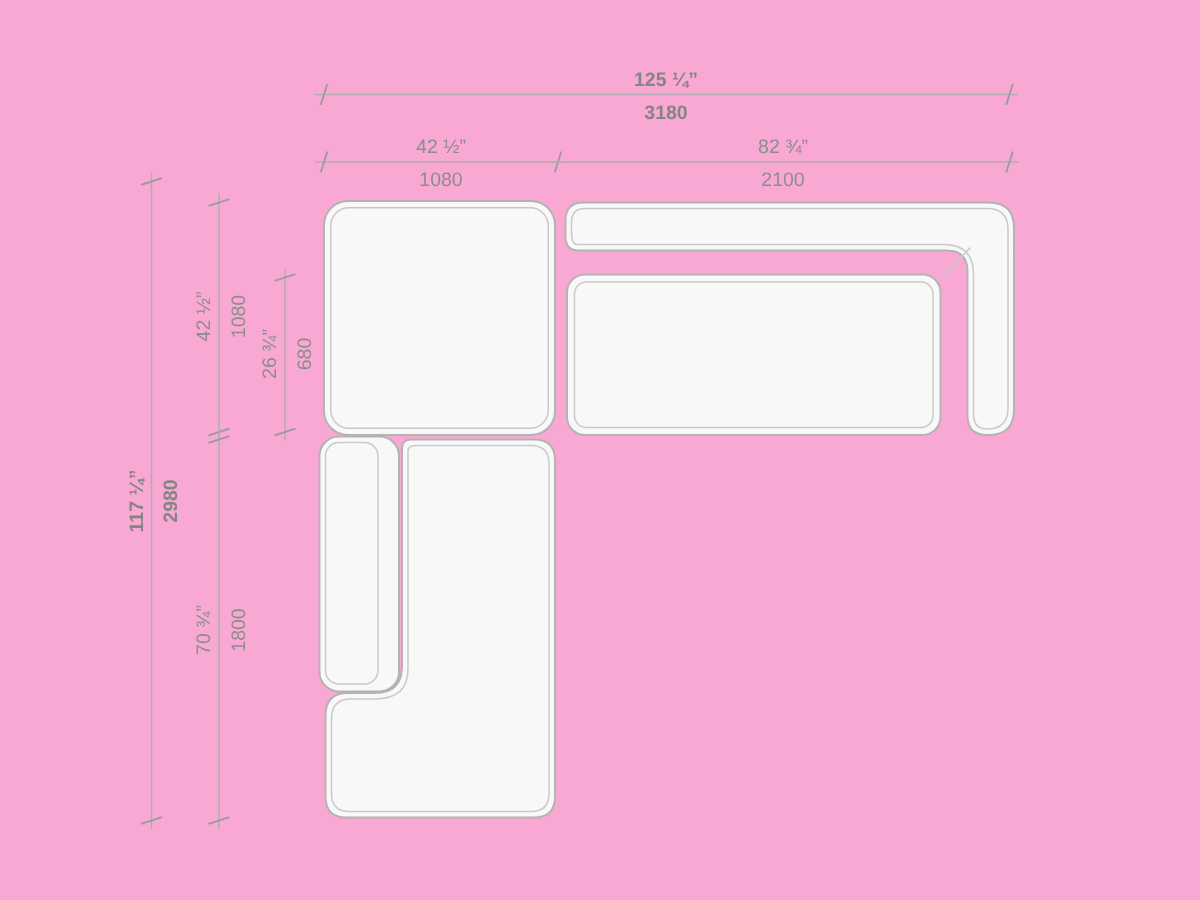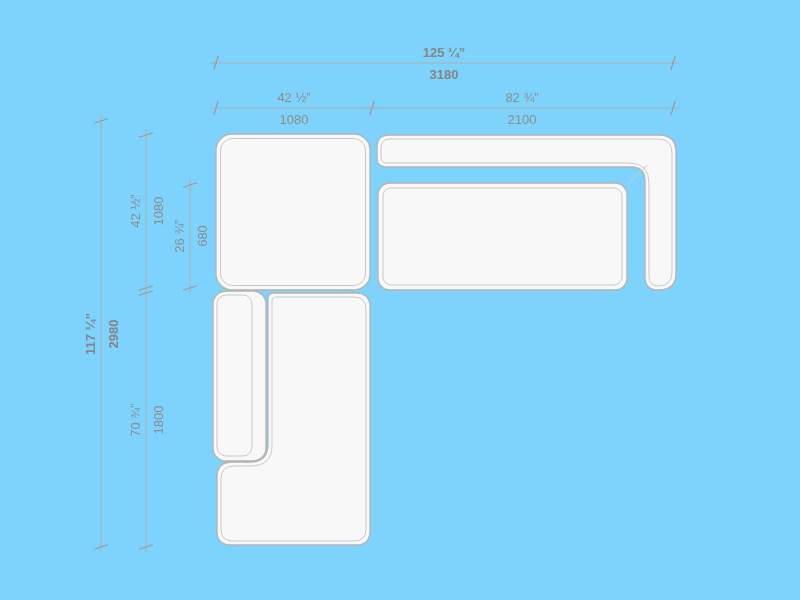--- a/index.html
+++ b/index.html
@@ -1,16 +1,16 @@
 <!DOCTYPE html>
 <html><head>
 <meta charset="utf-8">
 <style>
   html,body{margin:0;padding:0;background:#f4f4f4;}
-  .stage{width:800px;height:600px;position:relative;background:#7dd3fc;overflow:hidden;}
+  .stage{width:800px;height:600px;position:relative;background:#f9a8d4;overflow:hidden;}
   svg{display:block;}
   .piece-outer{fill:#f8f8f8;stroke:#b3b3b3;stroke-width:1.3;}
   .piece-inner{fill:none;stroke:#c9c9c9;stroke-width:1;}
   .miter{stroke:#c9c9c9;stroke-width:1;}
   .dim-line{stroke:#aeaeae;stroke-width:1;fill:none;}
   .tick{stroke:#9a9a9a;stroke-width:1.2;}
   .dim-text{font-family:"Liberation Sans",sans-serif;font-size:13px;fill:#8d8d8d;}
   .dim-text.em{font-weight:700;fill:#858585;}
 </style>
 </head>

